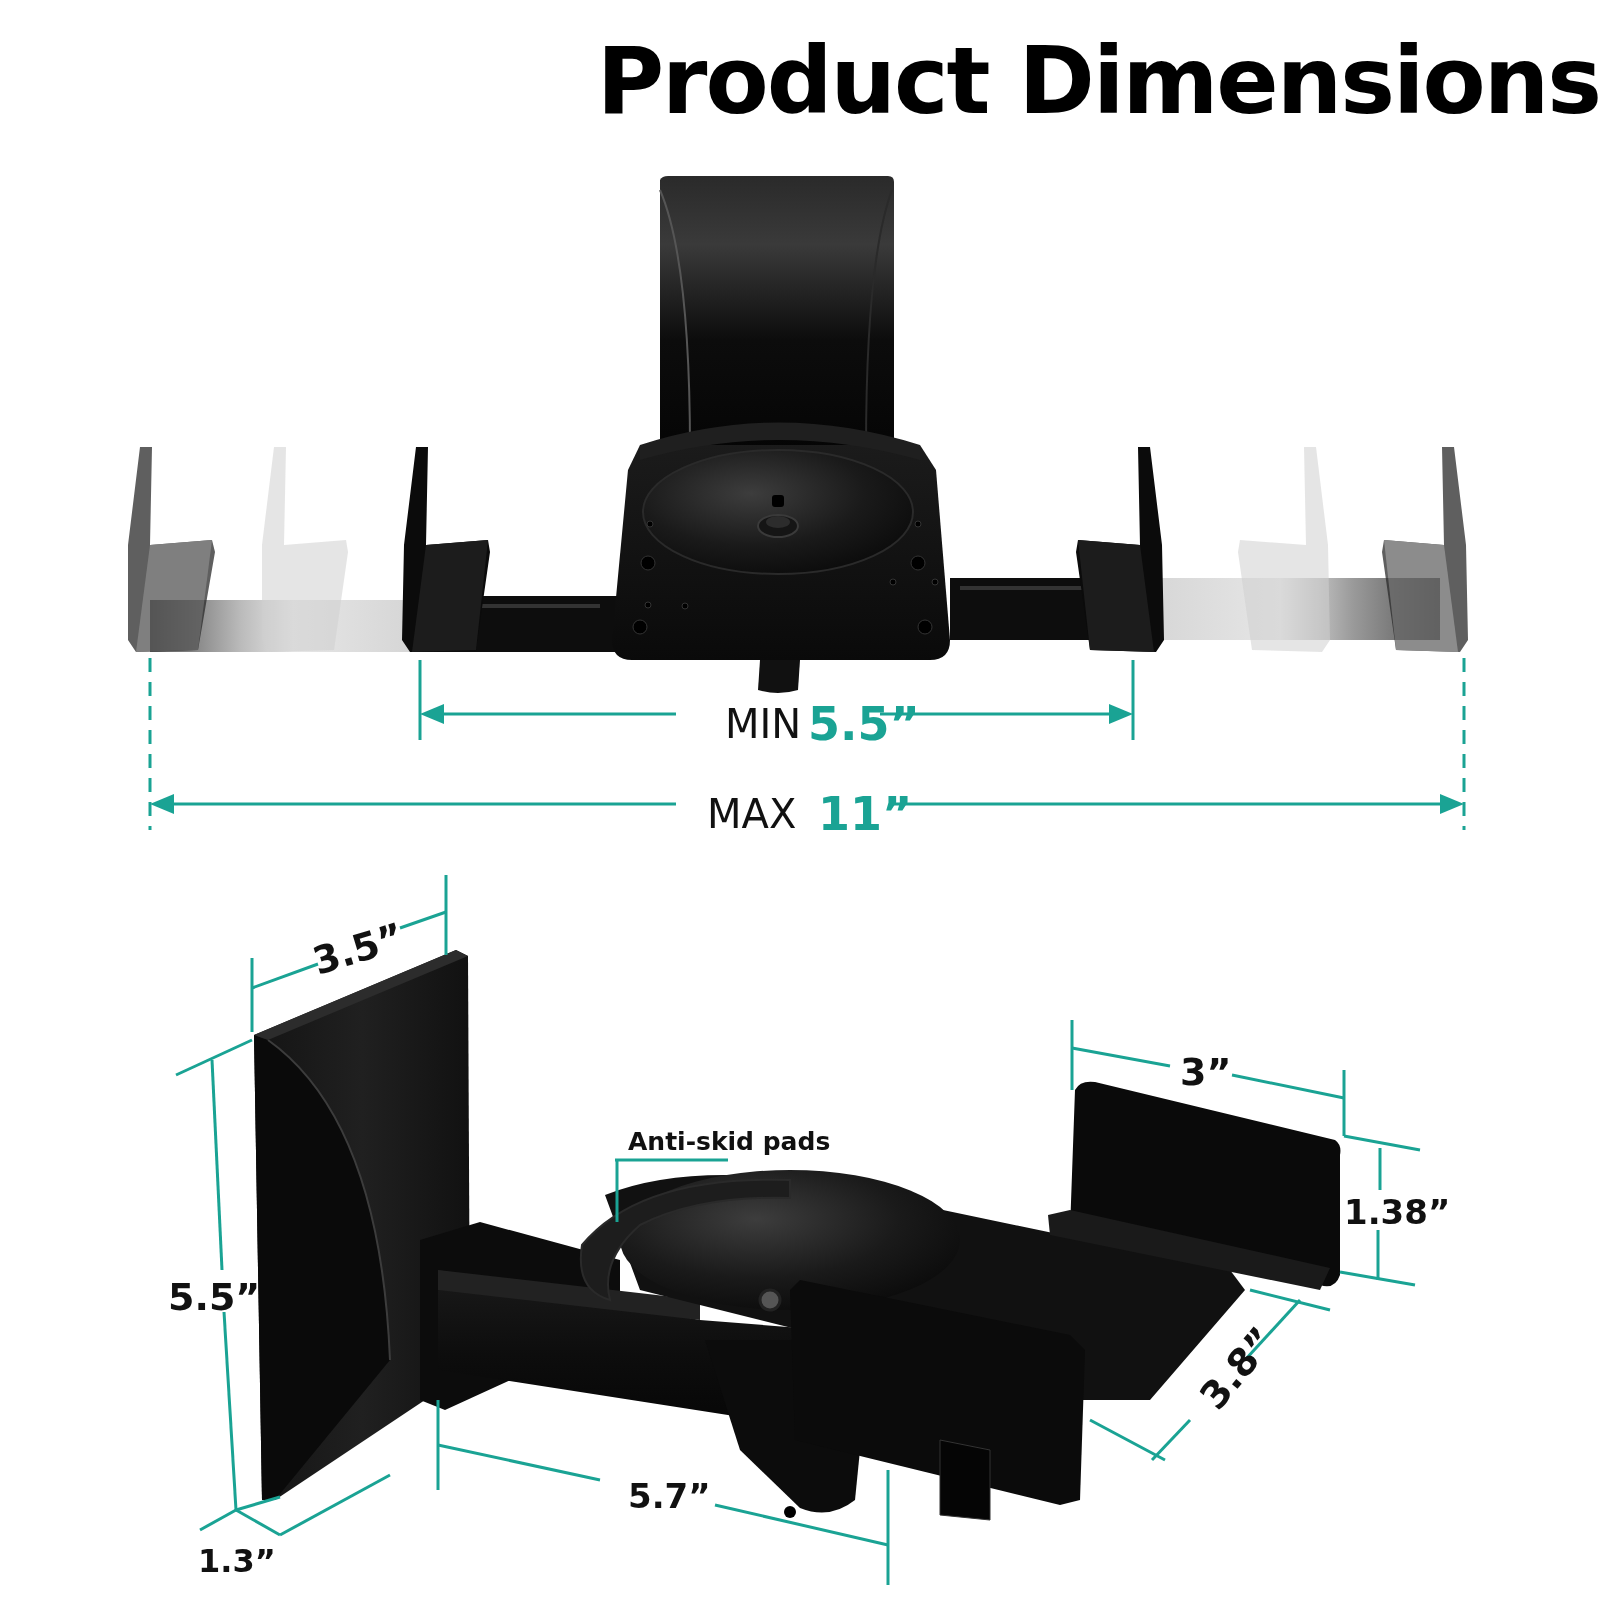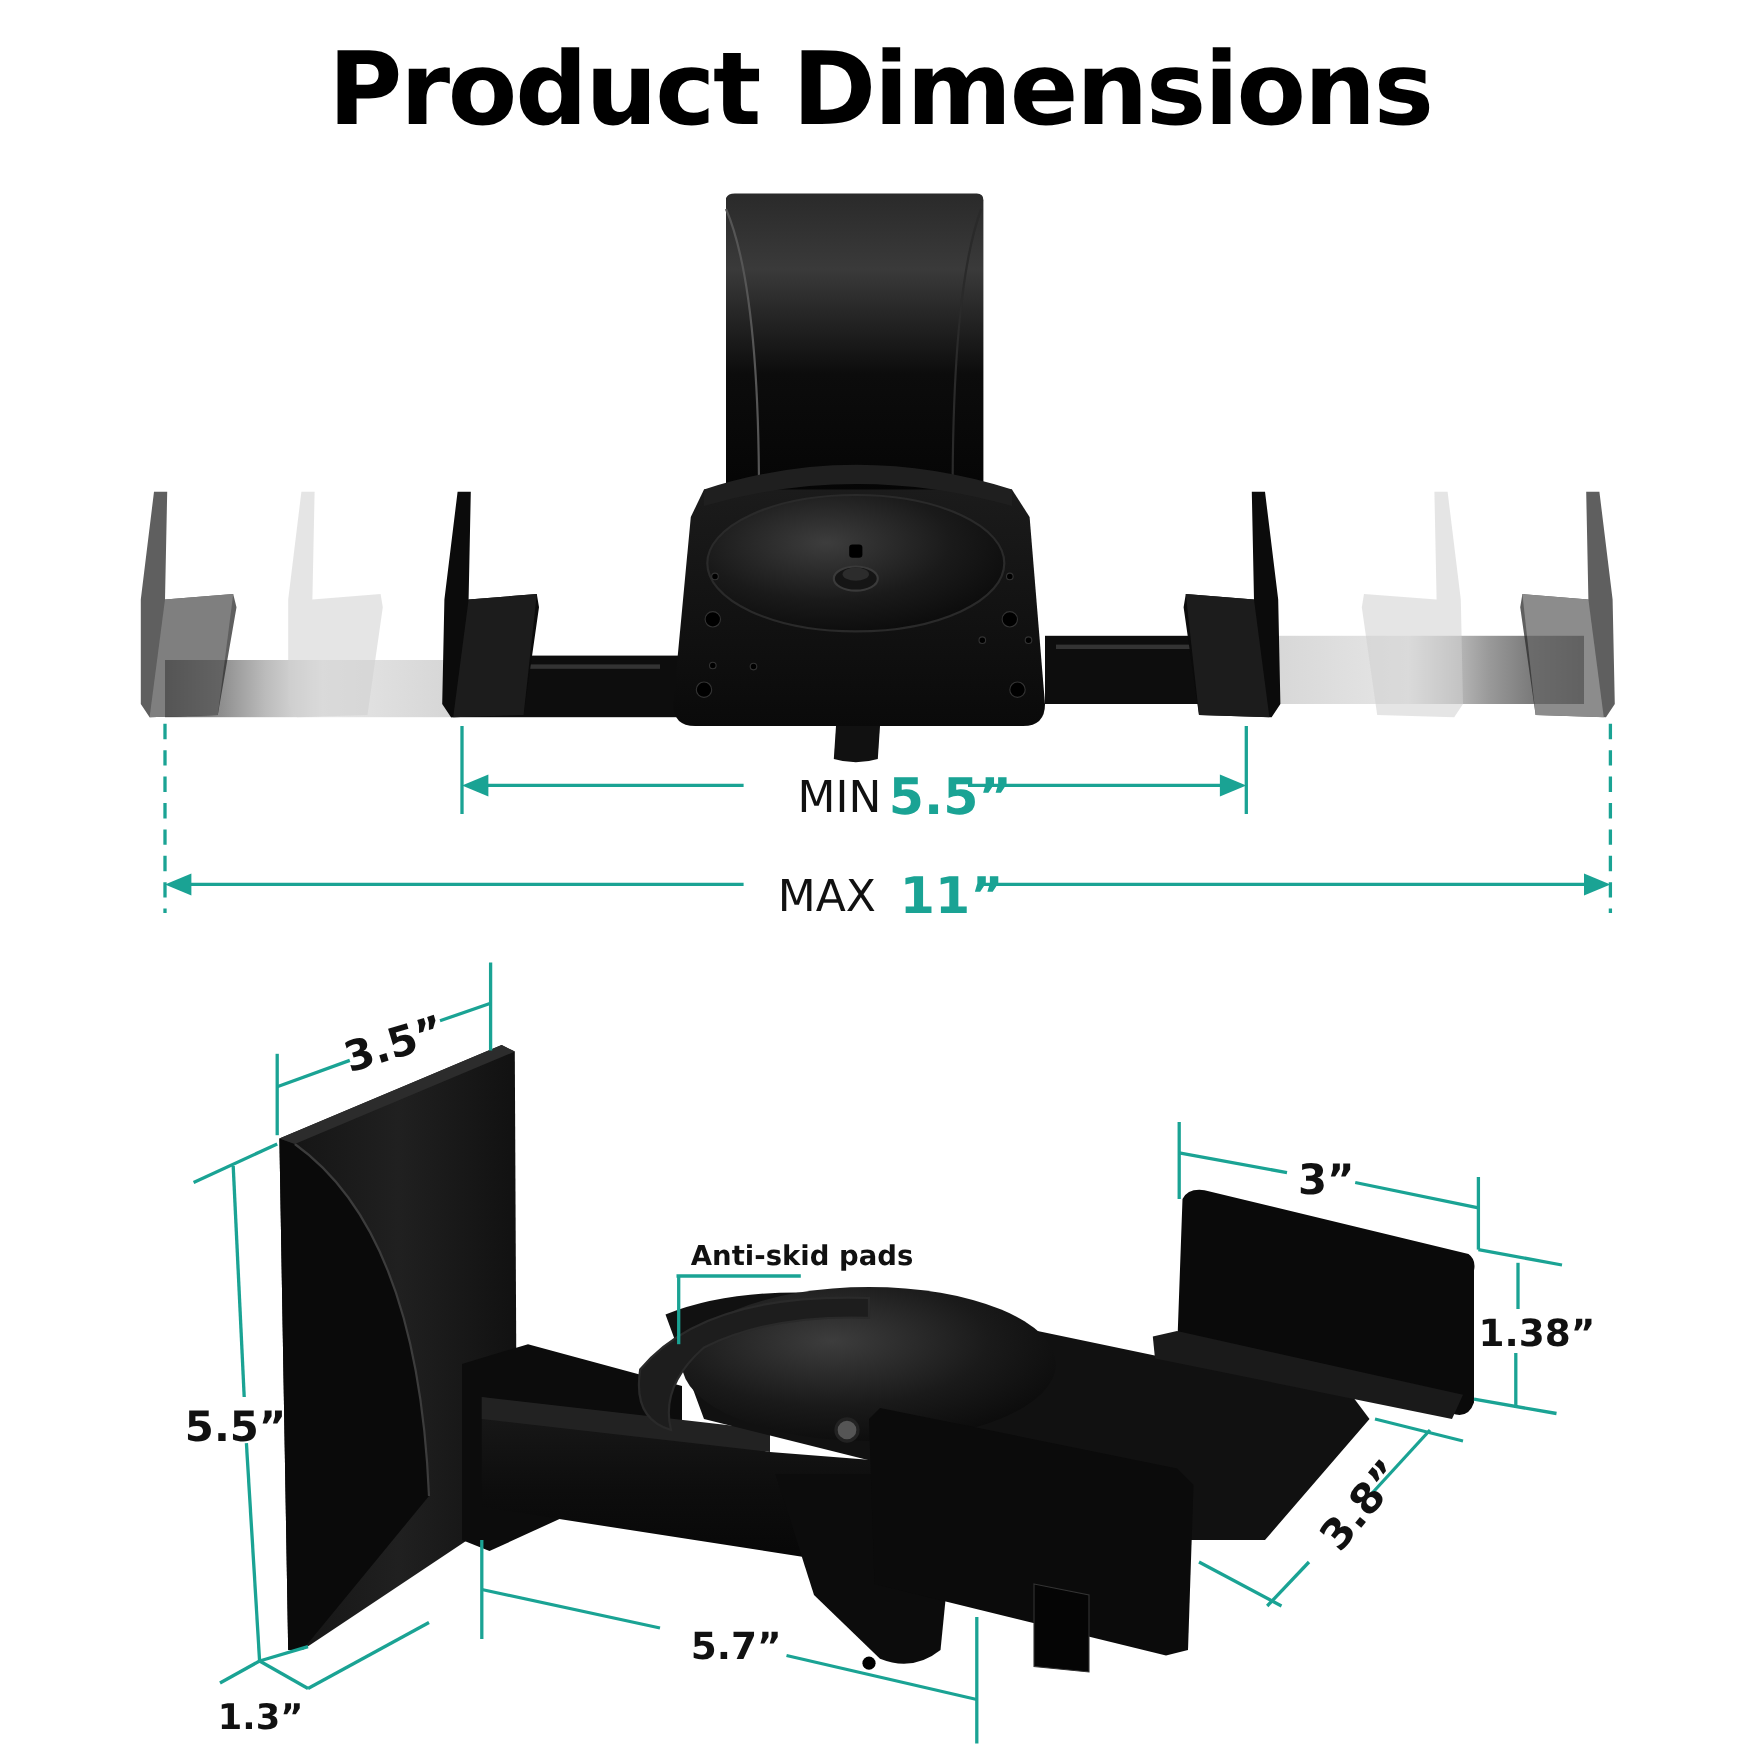--- a/index.html
+++ b/index.html
@@ -1,17 +1,17 @@
 <!DOCTYPE html>
 <html><head>
 <meta charset="utf-8">
 <style>
   html,body{margin:0;padding:0;background:#ffffff;}
   body{width:1600px;height:1600px;position:relative;overflow:hidden;font-family:"DejaVu Sans","Liberation Sans",sans-serif;}
-  .title{position:absolute;left:0;top:36px;width:1600px;text-align:center;font-family:"DejaVu Sans","Liberation Sans",sans-serif;font-weight:bold;font-size:92px;letter-spacing:-2px;color:#000;line-height:1;}
+  .title{position:absolute;left:0;top:36px;width:1600px;text-align:right;font-family:"DejaVu Sans","Liberation Sans",sans-serif;font-weight:bold;font-size:92px;letter-spacing:-2px;color:#000;line-height:1;}
   svg.stage{position:absolute;left:0;top:0;}
   .dimtxt{font-family:"DejaVu Sans","Liberation Sans",sans-serif;font-weight:bold;fill:#111;}
   .dimlab{font-family:"DejaVu Sans","Liberation Sans",sans-serif;fill:#111;}
   .dimval{font-family:"DejaVu Sans","Liberation Sans",sans-serif;font-weight:bold;}
 </style>
 </head>
 <body>
 
 <div class="title">Product Dimensions</div>
 

